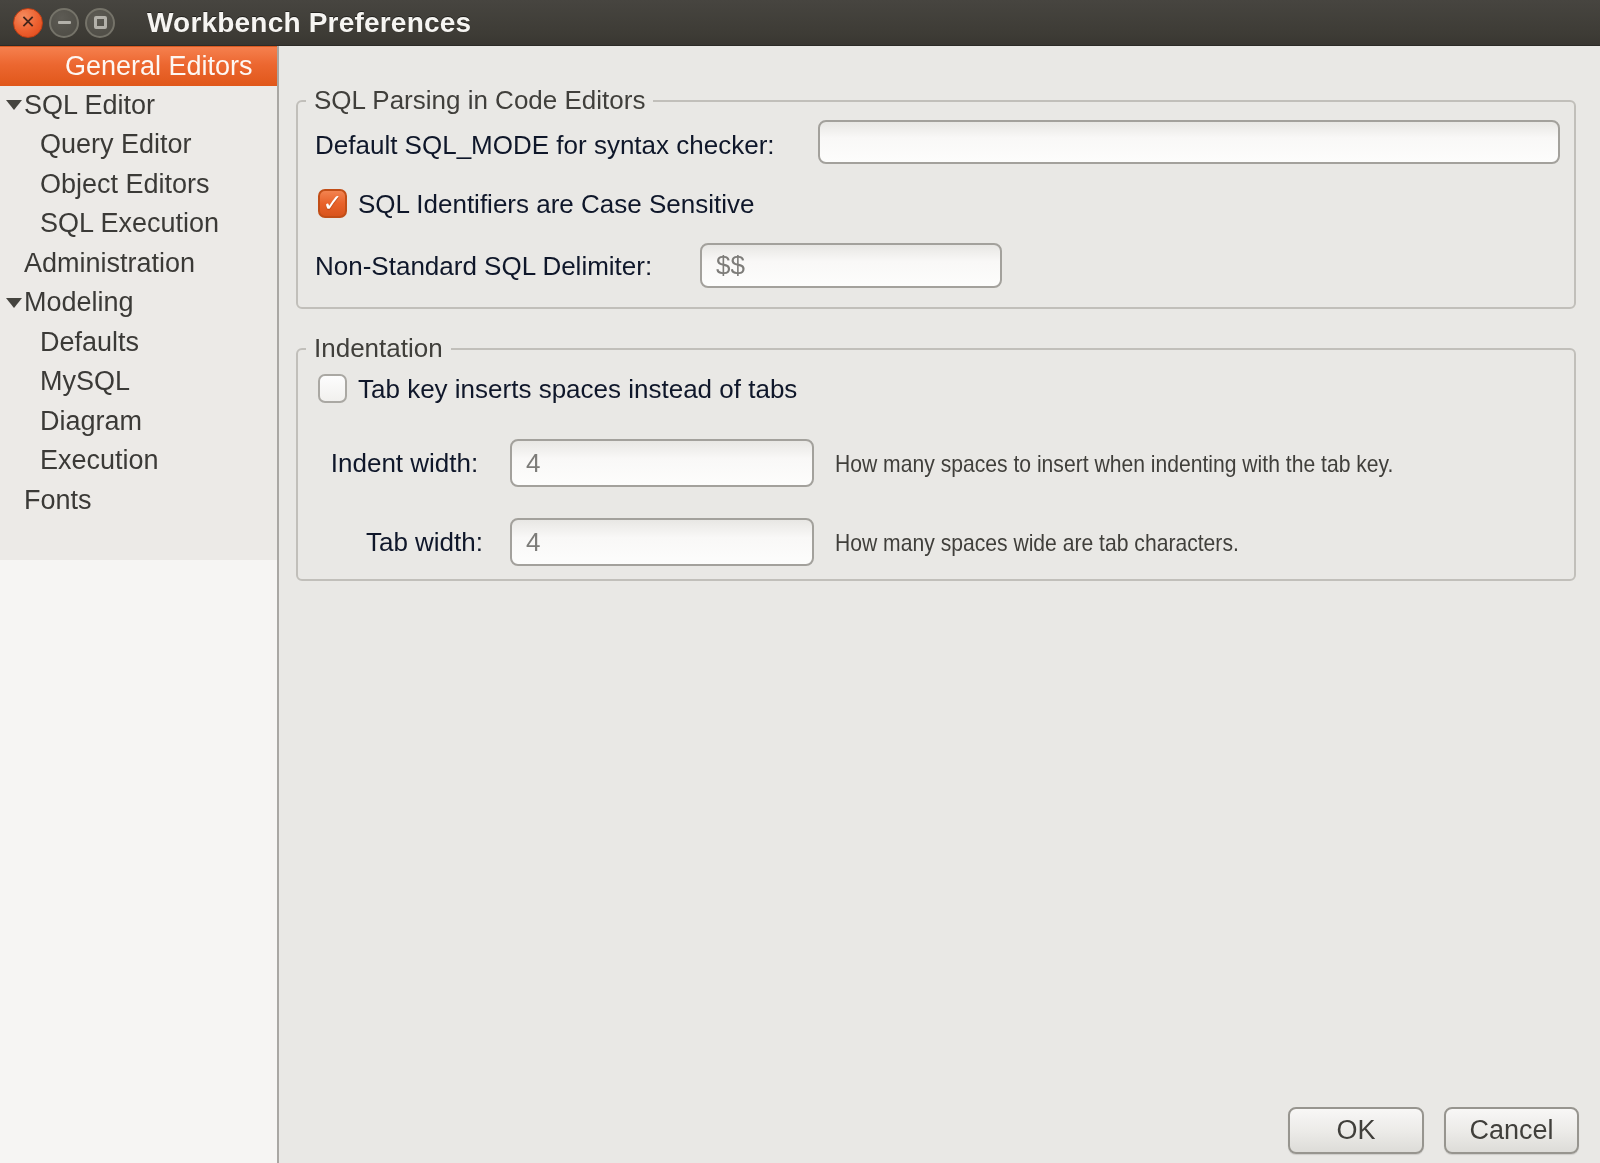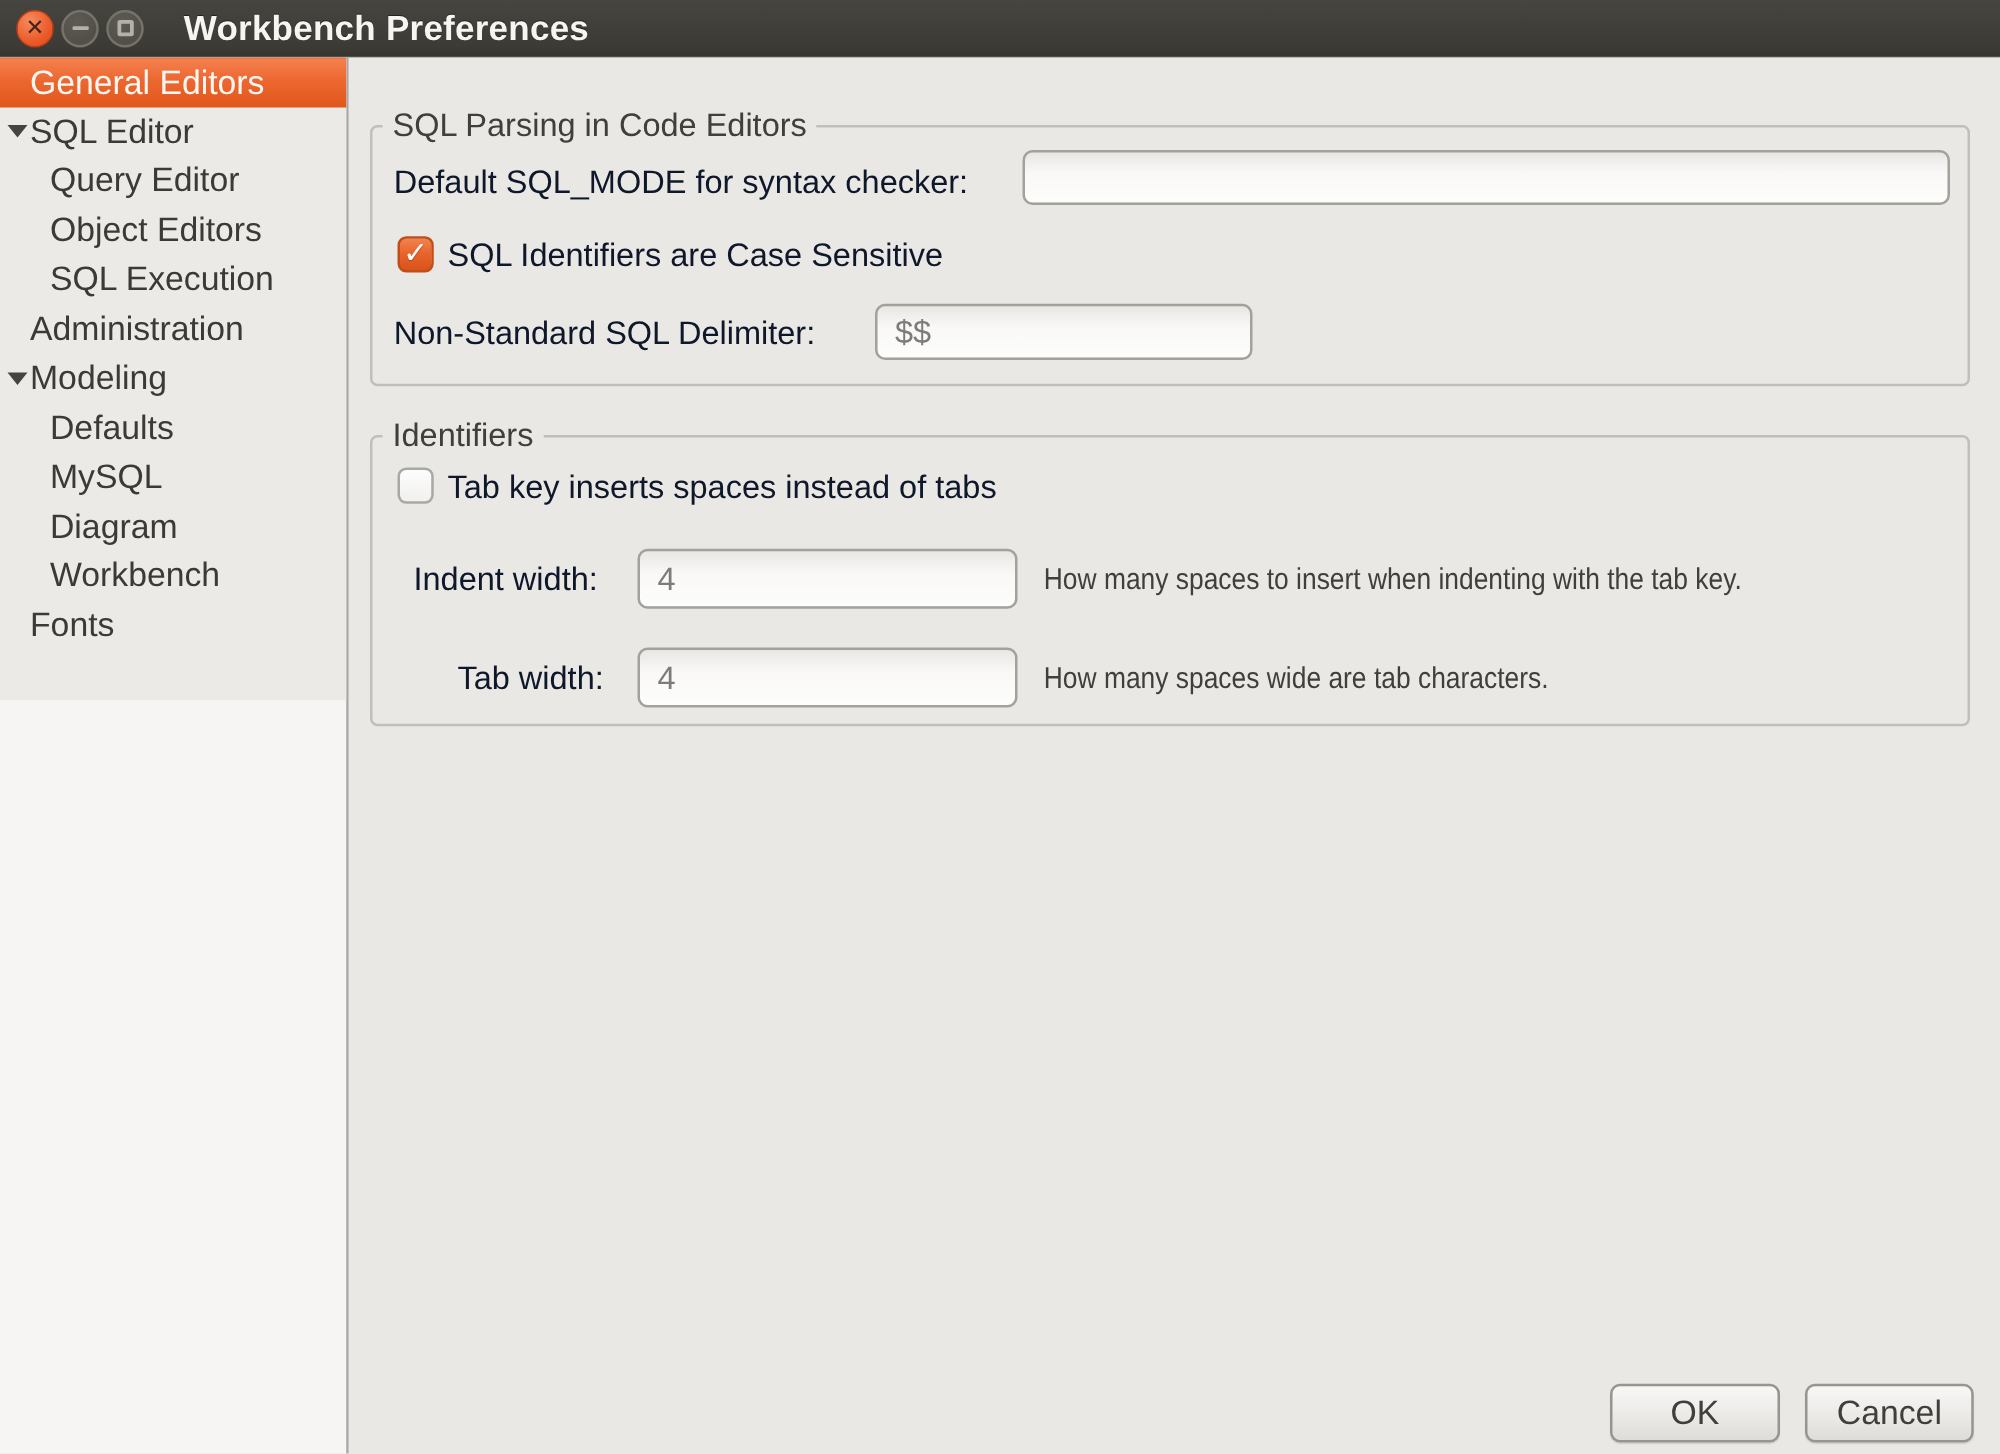--- a/index.html
+++ b/index.html
@@ -28,21 +28,21 @@
   .sidebar { position:absolute; left:0; top:46px; width:279px; height:1117px;
     background:#f6f5f3; border-right:2px solid #a9a7a3; }
   .tree { position:absolute; left:0; top:0; width:277px; height:514px; background:#eceae7; }
   .trow { position:relative; height:39.5px; display:flex; align-items:center;
     font-size:27px; color:#3b3a37; cursor:default; }
   .trow .lbl { white-space:nowrap; }
   .lvl0 .lbl { padding-left:24px; }
   .lvl1 .lbl { padding-left:40px; }
   .trow.selected { background:linear-gradient(180deg,#f5804e 0%,#ec6730 45%,#e0571a 100%);
     border-top:1px solid #d95b22; }
-  .trow.selected .lbl { color:#fdf7f3; }
+  .trow.selected .lbl { color:#fdf7f3;margin-left:41px; }
   .expander { position:absolute; left:6px; top:50%; margin-top:-5px; width:0; height:0;
     border-left:8px solid transparent; border-right:8px solid transparent;
     border-top:10px solid #45443f; }
 
   
   .main { position:absolute; left:279px; top:46px; width:1321px; height:1117px; background:#e9e8e5; }
 
   .grp { position:absolute; border:2px solid #c1bfba; border-radius:6px;padding-left:32px; }
   .grp1 { left:17px; top:54px; width:1280px; height:209px; }
   .grp2 { left:17px; top:302px; width:1280px; height:233px; }
@@ -123,21 +123,21 @@
       <div class="trow lvl1">
         <span class="lbl">Defaults</span>
       </div>
       <div class="trow lvl1">
         <span class="lbl">MySQL</span>
       </div>
       <div class="trow lvl1">
         <span class="lbl">Diagram</span>
       </div>
       <div class="trow lvl1">
-        <span class="lbl">Workbench</span>
+        <span class="lbl">Execution</span>
       </div>
       <div class="trow lvl0">
         <span class="lbl">Fonts</span>
       </div>
     </div>
   </div>
 
   <div class="main">
 
     <div class="grp grp1">
@@ -149,21 +149,21 @@
       <div class="checkbox checked" style="left:20px; top:87px;">
         <span class="check-glyph">✓</span>
       </div>
       <span class="lab" style="left:60px; top:84px;">SQL Identifiers are Case Sensitive</span>
 
       <span class="lab" style="left:17px; top:146px;">Non-Standard SQL Delimiter:</span>
       <input class="entry dim" style="left: 402px; top: 141px; width: 302px; height: 45px;" value="$$">
     </div>
 
     <div class="grp grp2">
-      <span class="legend">Identifiers</span>
+      <span class="legend">Indentation</span>
 
       <div class="checkbox unchecked" style="left:20px; top:24px;"></div>
       <span class="lab" style="left:60px; top:21px;">Tab key inserts spaces instead of tabs</span>
 
       <span class="lab" style="left:17px; top:95px; width:179px; text-align:center;">Indent width:</span>
       <input class="entry dim" style="left: 212px; top: 89px; width: 304px; height: 48px;" value="4">
       <span class="hint" style="left:537px; top:97px;">How many spaces to insert when indenting with the tab key.</span>
 
       <span class="lab" style="left:6px; top:174px; width:179px; text-align:right;">Tab width:</span>
       <input class="entry dim" style="left: 212px; top: 168px; width: 304px; height: 48px;" value="4">

